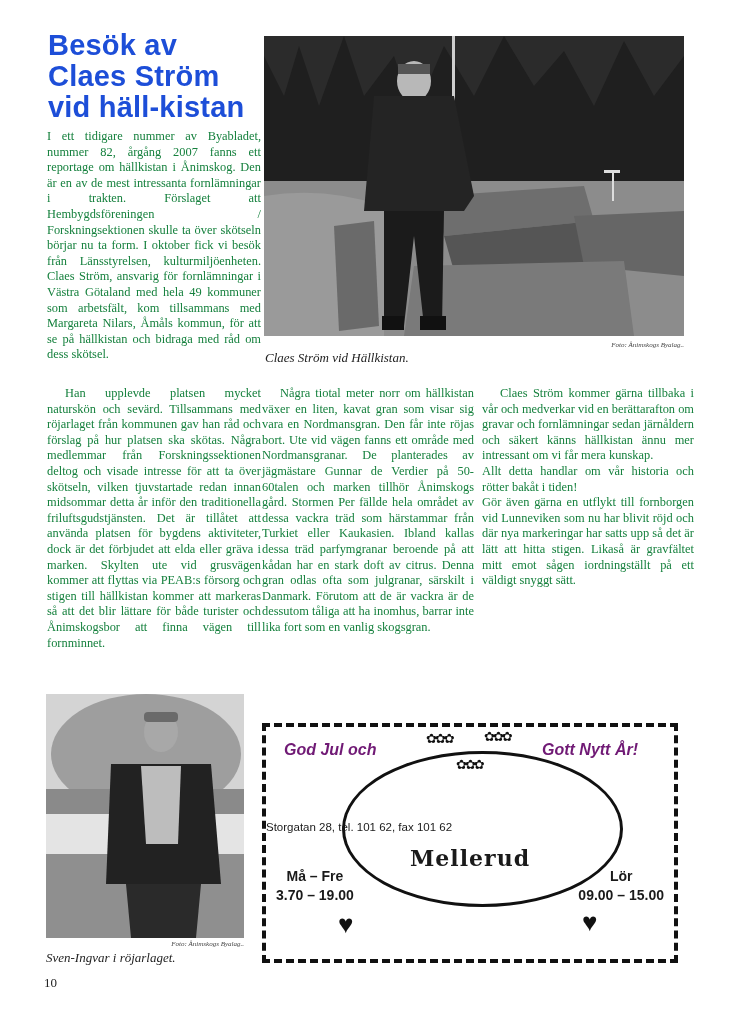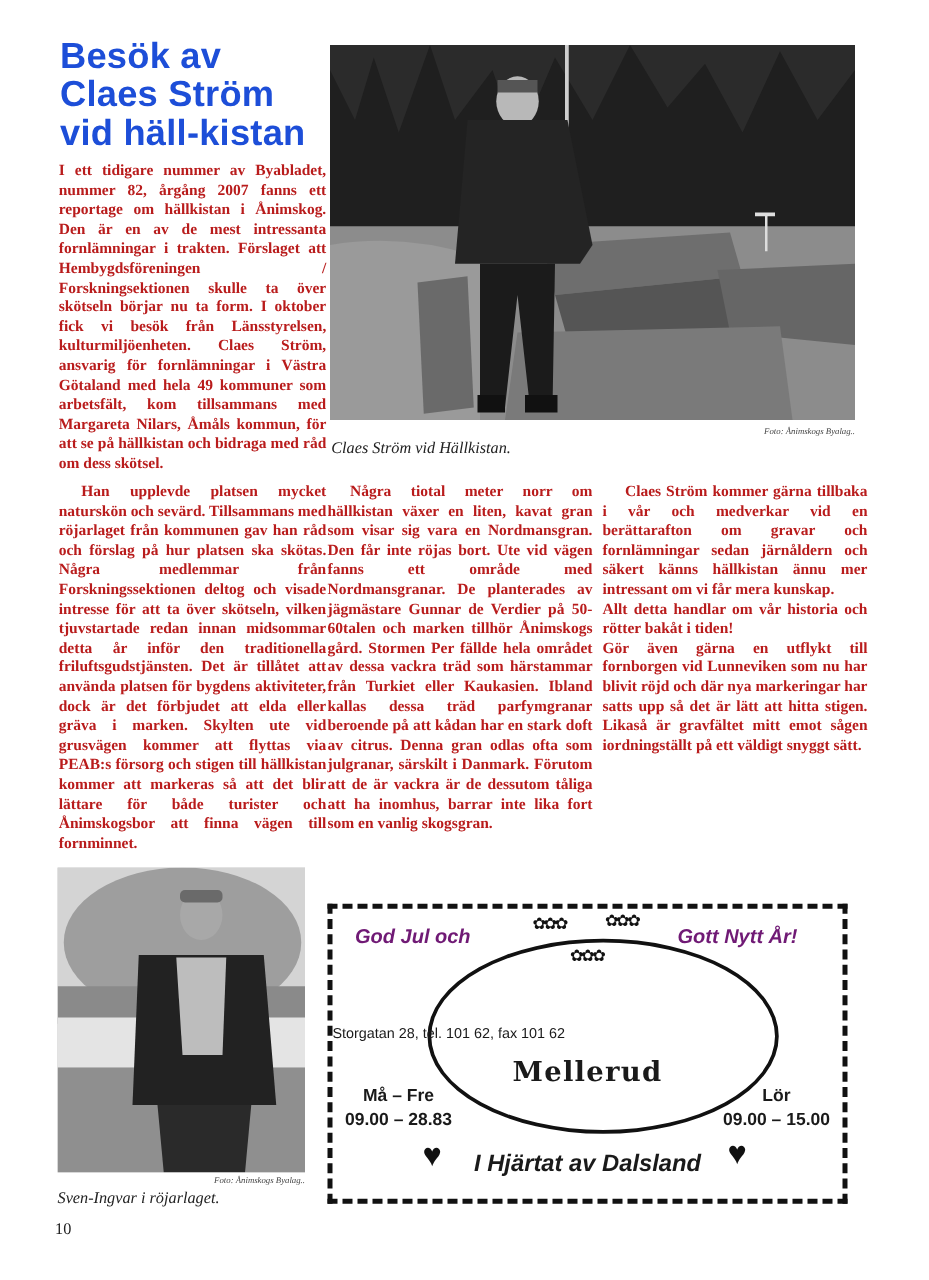--- a/index.html
+++ b/index.html
@@ -1,19 +1,19 @@
 <!DOCTYPE html>
 <html><head>
 <meta charset="utf-8">
 <style>
   html, body { margin: 0; padding: 0; background: #ffffff; }
   body { width: 743px; height: 1024px; position: relative; overflow: hidden; font-family: "Liberation Serif", serif; color: #1a1a1a; }
   .abs { position: absolute; }
   .headline { left: 48px; top: 30px; width: 212px; font-family: "Liberation Sans", sans-serif; font-weight: bold; font-size: 29px; line-height: 31px; color: #1d4ed8; letter-spacing: 0.2px; }
-  .col { font-size: 12.4px; line-height: 15.6px; text-align: justify; color: #b91c1c; font-weight: bold; }
+  .col { font-size: 12.4px; line-height: 15.6px; text-align: justify; color: #15803d; }
   .col p { margin: 0; }
   .col p.indent { text-indent: 18px; }
   .col1a { left: 47px; top: 129px; width: 214px; }
   .col1b { left: 47px; top: 386px; width: 214px; }
   .col2 { left: 262px; top: 386px; width: 212px; }
   .col3 { left: 482px; top: 386px; width: 212px; }
   .sig { text-align: right; font-style: italic; margin-top: 12px !important; }
   .photo { background: #555; overflow: hidden; }
   .photo1 { left: 264px; top: 36px; width: 420px; height: 300px; background: #4a4a4a; }
   .photo2 { left: 46px; top: 694px; width: 198px; height: 244px; background: #c9c9c9; }
@@ -105,24 +105,23 @@
   <span class="ad-greet" style="left:18px;">God Jul och</span>
   <span class="ad-greet" style="right:36px;">Gott Nytt År!</span>
   <div class="ad-oval"></div>
   <span class="flowers" style="left:160px; top:4px;">✿✿✿</span>
   <span class="flowers" style="left:218px; top:2px;">✿✿✿</span>
   <span class="flowers" style="left:190px; top:30px;">✿✿✿</span>
   <div class="ad-addr">Storgatan 28,  tel. 101 62,  fax 101 62</div>
   <div class="ad-town">Mellerud</div>
   <div class="ad-hours" style="left:10px; top:140px;">
     <div>Må – Fre</div>
-    <div>09.00 – 28.83</div>
+    <div>3.70 – 19.00</div>
   </div>
   <div class="ad-hours" style="right:10px; top:140px;">
     <div>Lör</div>
     <div>09.00 – 15.00</div>
   </div>
   <span class="heart" style="left:72px; top:184px;">♥</span>
-  <div class="ad-slogan">I Hjärtat av Dalsland</div>
   <span class="heart" style="left:316px; top:182px;">♥</span>
 </div>
 
 <div class="abs pagenum">10</div>
 
 </body></html>

